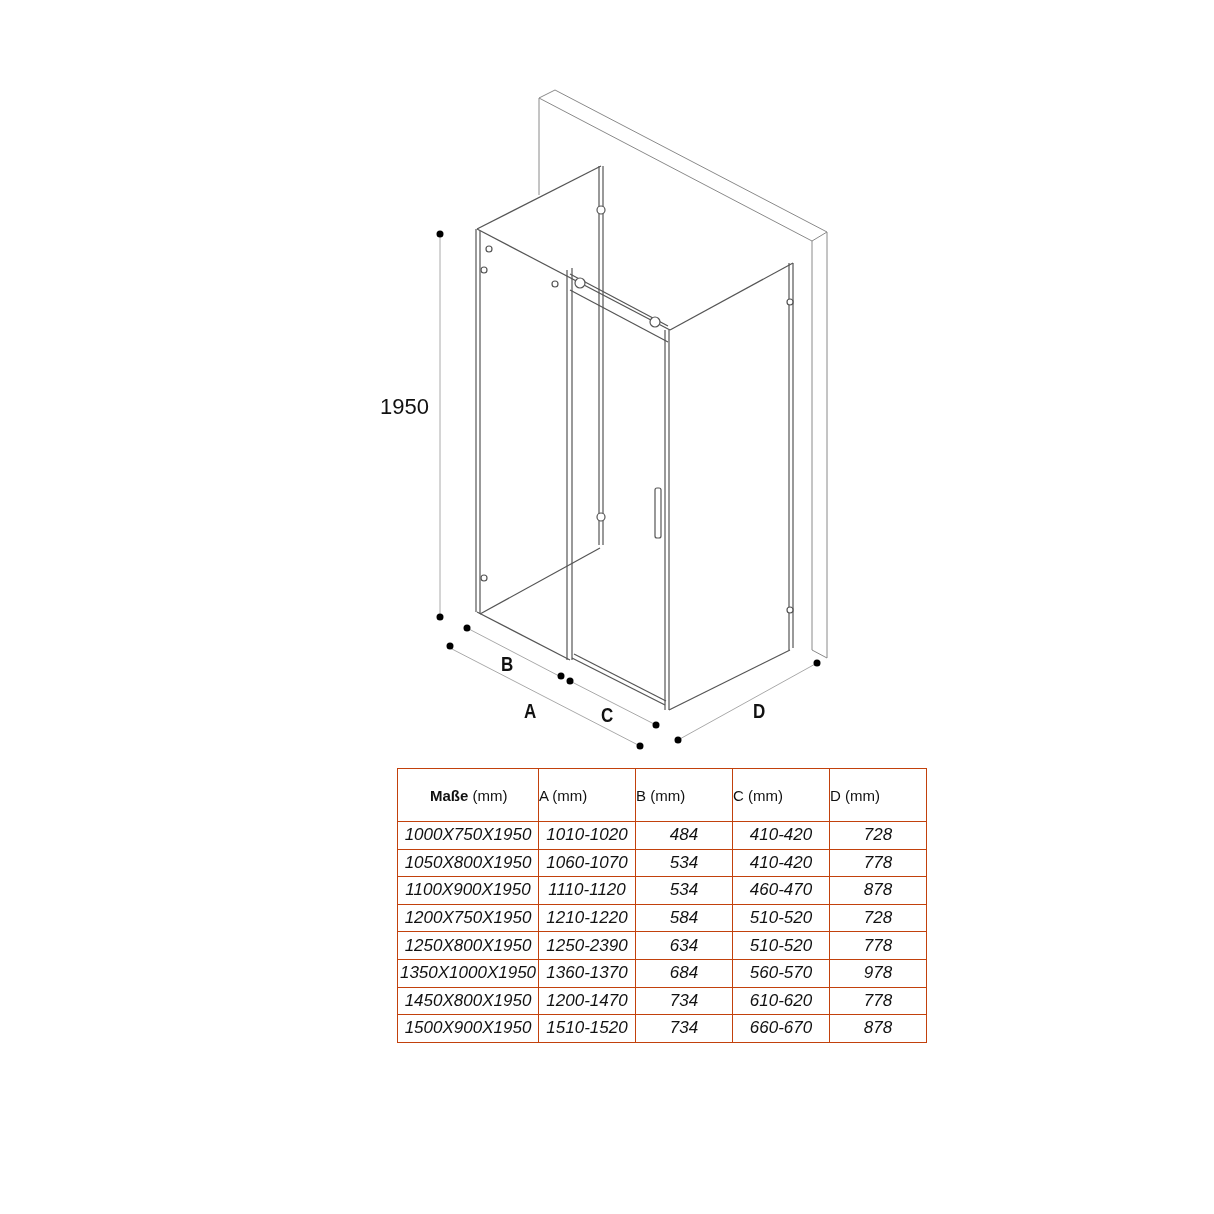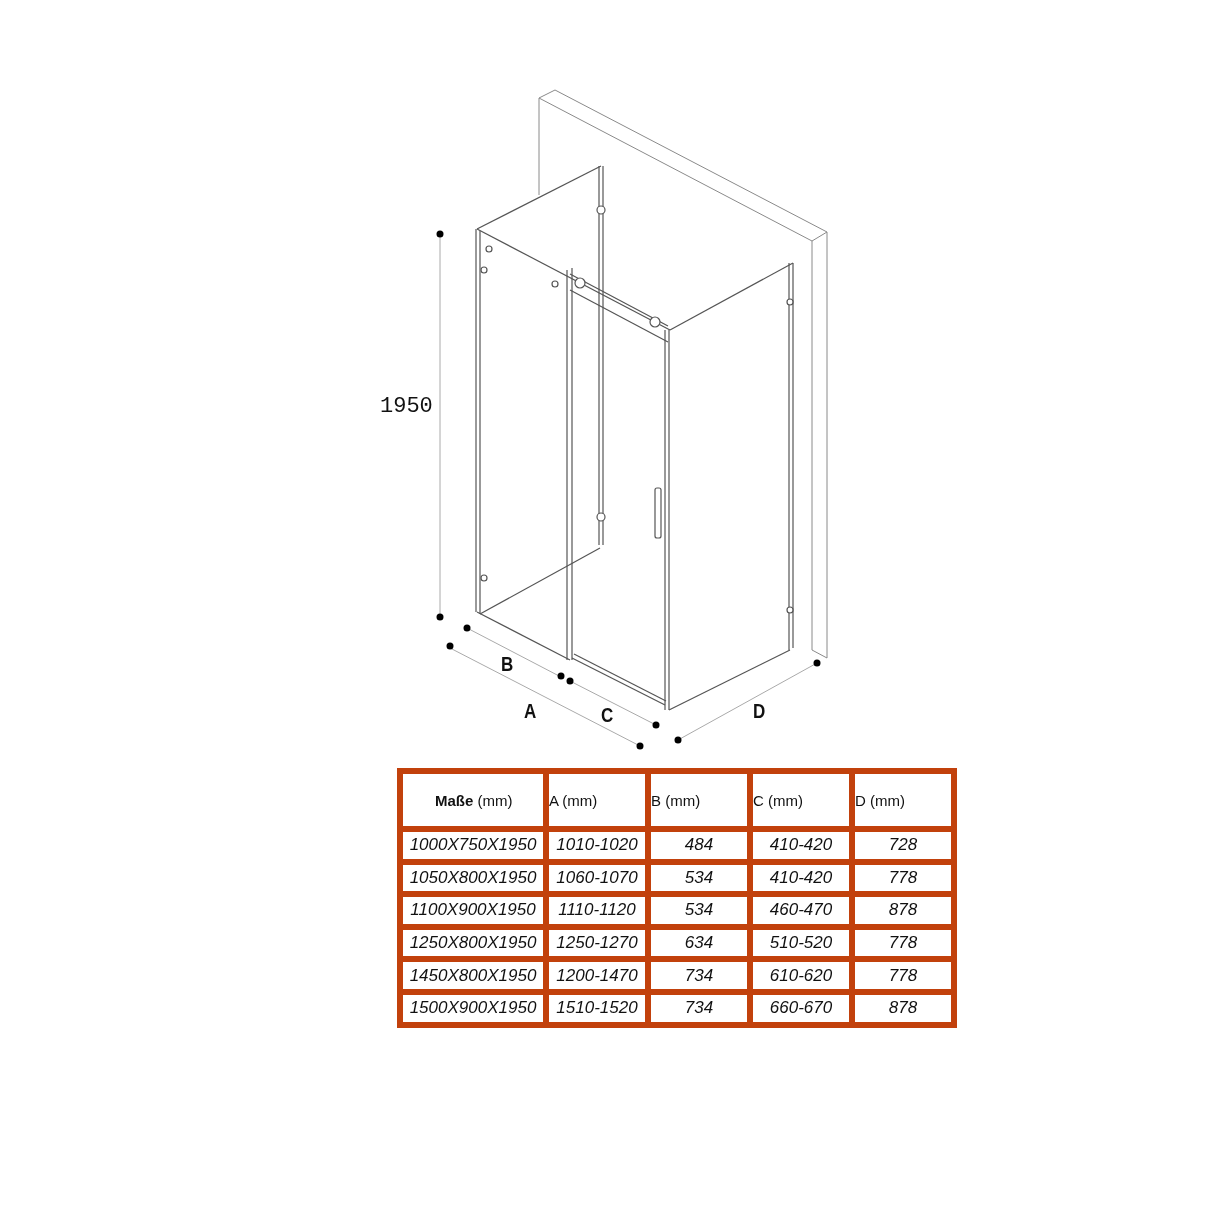--- a/index.html
+++ b/index.html
@@ -1,25 +1,25 @@
 <!DOCTYPE html>
 <html><head>
 <meta charset="utf-8">
 <style>
   html, body { margin:0; padding:0; background:#ffffff; }
   body { width:1214px; height:1214px; position:relative; overflow:hidden; font-family:"Liberation Sans", sans-serif; color:#111; }
   #drawing { position:absolute; left:0; top:0; width:1214px; height:760px; }
   .dim-label { position:absolute; font-family:"Liberation Sans", sans-serif; color:#111; }
-  #height-label { left:380px; top:394px; font-size:22px;font-family:Liberation Mono, monospace; }
+  #height-label { left:380px; top:394px; font-size:22px; }
   #label-b { left:500px; top:653px; font-size:20px; font-weight:bold; transform:scaleX(0.85); }
   #label-a { left:523px; top:700px; font-size:20px; font-weight:bold; transform:scaleX(0.85); }
   #label-c { left:600px; top:704px; font-size:20px; font-weight:bold; transform:scaleX(0.85); }
   #label-d { left:752px; top:700px; font-size:20px; font-weight:bold; transform:scaleX(0.85); }
   table#dims { position:absolute; left:397px; top:768px; border-collapse:collapse; font-family:"Liberation Sans", sans-serif; font-size:17px; }
-  #dims th, #dims td { border:6px solid #c2410c; padding:0; height:26.6px; white-space:nowrap; }
+  #dims th, #dims td { border:1px solid #c2410c; padding:0; height:26.6px; white-space:nowrap; }
   #dims th { height:52px; font-weight:normal; text-align:left; font-size:15px; }
   #dims th.first { padding-left:32px; }
   #dims th .bold { font-weight:bold; }
   #dims td { text-align:center;font-style:italic; }
   #dims td.c0 { width:140px; }
   #dims td.c1 { width:96px; }
   #dims td.c2 { width:96px; }
   #dims td.c3 { width:96px; }
   #dims td.c4 { width:96px; }
 </style>
@@ -130,25 +130,39 @@
         <td class="c4">778</td>
       </tr>
       <tr>
         <td class="c0">1100X900X1950</td>
         <td class="c1">1110-1120</td>
         <td class="c2">534</td>
         <td class="c3">460-470</td>
         <td class="c4">878</td>
       </tr>
       <tr>
+        <td class="c0">1200X750X1950</td>
+        <td class="c1">1210-1220</td>
+        <td class="c2">584</td>
+        <td class="c3">510-520</td>
+        <td class="c4">728</td>
+      </tr>
+      <tr>
         <td class="c0">1250X800X1950</td>
-        <td class="c1">1250-1270</td>
+        <td class="c1">1250-2390</td>
         <td class="c2">634</td>
         <td class="c3">510-520</td>
         <td class="c4">778</td>
+      </tr>
+      <tr>
+        <td class="c0">1350X1000X1950</td>
+        <td class="c1">1360-1370</td>
+        <td class="c2">684</td>
+        <td class="c3">560-570</td>
+        <td class="c4">978</td>
       </tr>
       <tr>
         <td class="c0">1450X800X1950</td>
         <td class="c1">1200-1470</td>
         <td class="c2">734</td>
         <td class="c3">610-620</td>
         <td class="c4">778</td>
       </tr>
       <tr>
         <td class="c0">1500X900X1950</td>

